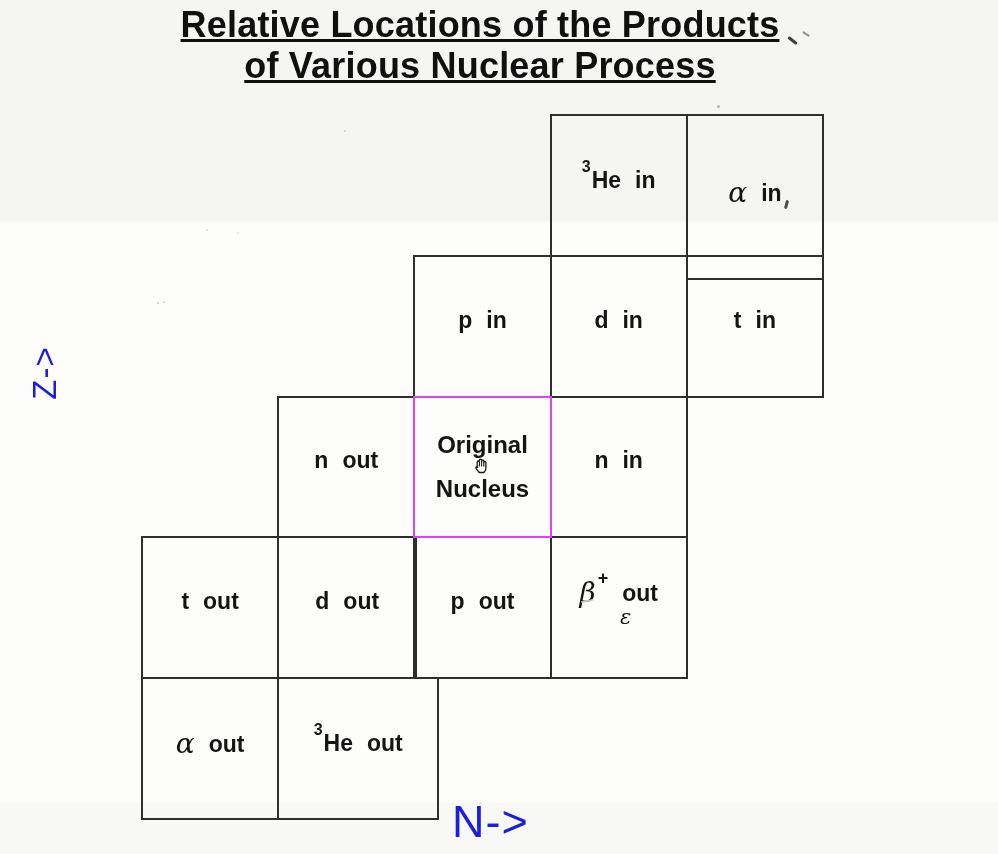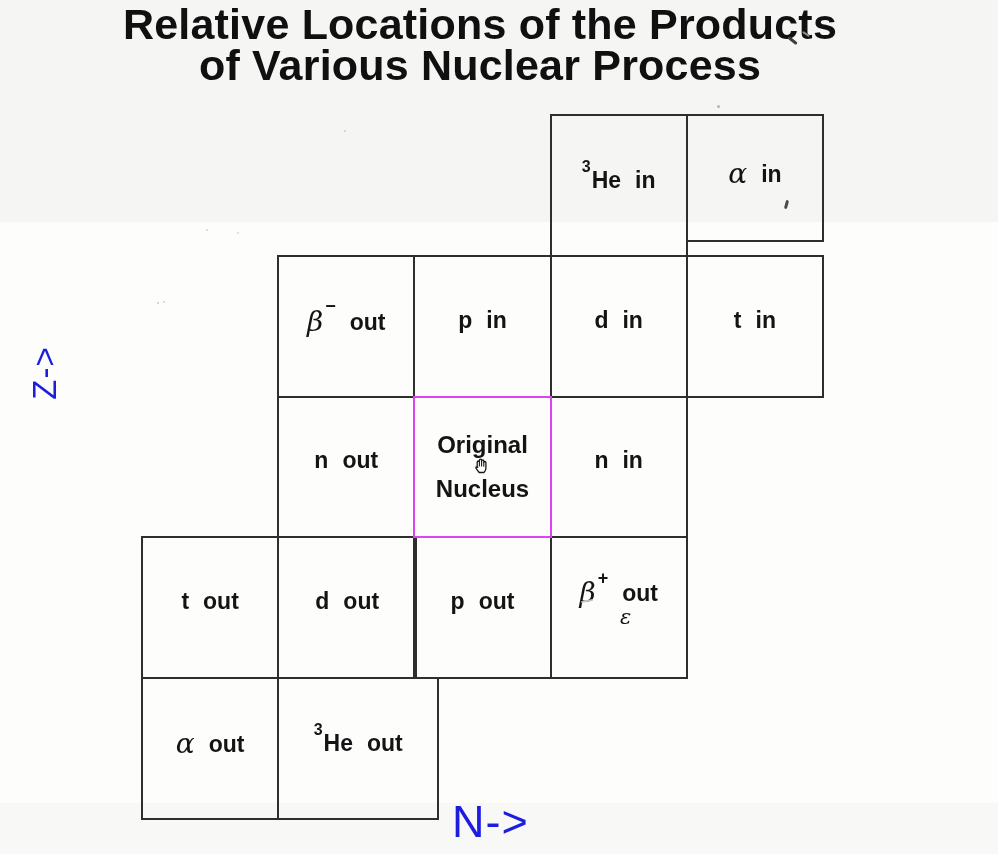--- a/index.html
+++ b/index.html
@@ -6,21 +6,21 @@
   body{
     width:998px;height:854px;position:relative;overflow:hidden;
     background:#fdfdfc;
     font-family:"Liberation Sans","DejaVu Sans",sans-serif;
     color:#141414;
   }
   .band-top{position:absolute;left:0;top:0;width:998px;height:222px;background:#f5f5f4;}
   .band-bottom{position:absolute;left:0;top:803px;width:998px;height:51px;background:#f8f8f7;}
 
   .title-block{position:absolute;left:0;top:4px;width:960px;text-align:center;
-    font-weight:700;font-size:43px;line-height:41px;letter-spacing:0.2px;color:#101010;}
+    font-weight:700;font-size:36px;line-height:41px;letter-spacing:0.2px;color:#101010;text-decoration:underline;}
 
   .z-axis{position:absolute;left:-5px;top:341px;width:100px;height:64px;line-height:64px;
     text-align:center;transform:rotate(-90deg);font-size:33px;letter-spacing:1px;}
   .n-axis{position:absolute;left:452px;top:796px;font-size:45px;letter-spacing:1px;}
 
   #grid{position:absolute;left:0;top:16px;width:998px;height:854px;border-radius:23px;}
   .cell{
     position:absolute;box-sizing:border-box;border:2px solid #2e2e2e;
     display:flex;flex-direction:column;align-items:center;justify-content:center;
     padding-bottom:12px;background:transparent;
@@ -47,25 +47,22 @@
 
 <div class="title-block">
   <div>Relative Locations of the Products</div>
   <div>of Various Nuclear Process</div>
 </div>
 
 <div id="grid">
     <div class="cell" style="left: 549.6px; top: 98px; width: 138.2px; height: 142.8px;">
       <div class="lbl"><sup class="presup">3</sup><span class="sym">He</span><span class="word">in</span></div>
     </div>
-    <div class="cell" style="left: 685.8px; top: 98px; width: 138.2px; height: 128px;">
+    <div class="cell" style="left: 685.8px; top: 98px; width: 138.2px; height: 166px;">
       <div class="lbl"><span class="greek">α</span><span class="word">in</span></div>
-    </div>
-    <div class="cell" style="left: 277.2px; top: 238.8px; width: 138.2px; height: 142.8px;">
-      <div class="lbl"><span class="greek">β</span><sup class="charge">−</sup><span class="word">out</span></div>
     </div>
     <div class="cell" style="left: 413.4px; top: 238.8px; width: 138.2px; height: 142.8px;">
       <div class="lbl"><span class="sym">p</span><span class="word">in</span></div>
     </div>
     <div class="cell" style="left: 549.6px; top: 238.8px; width: 138.2px; height: 142.8px;">
       <div class="lbl"><span class="sym">d</span><span class="word">in</span></div>
     </div>
     <div class="cell" style="left: 685.8px; top: 238.8px; width: 138.2px; height: 142.8px;">
       <div class="lbl"><span class="sym">t</span><span class="word">in</span></div>
     </div>

